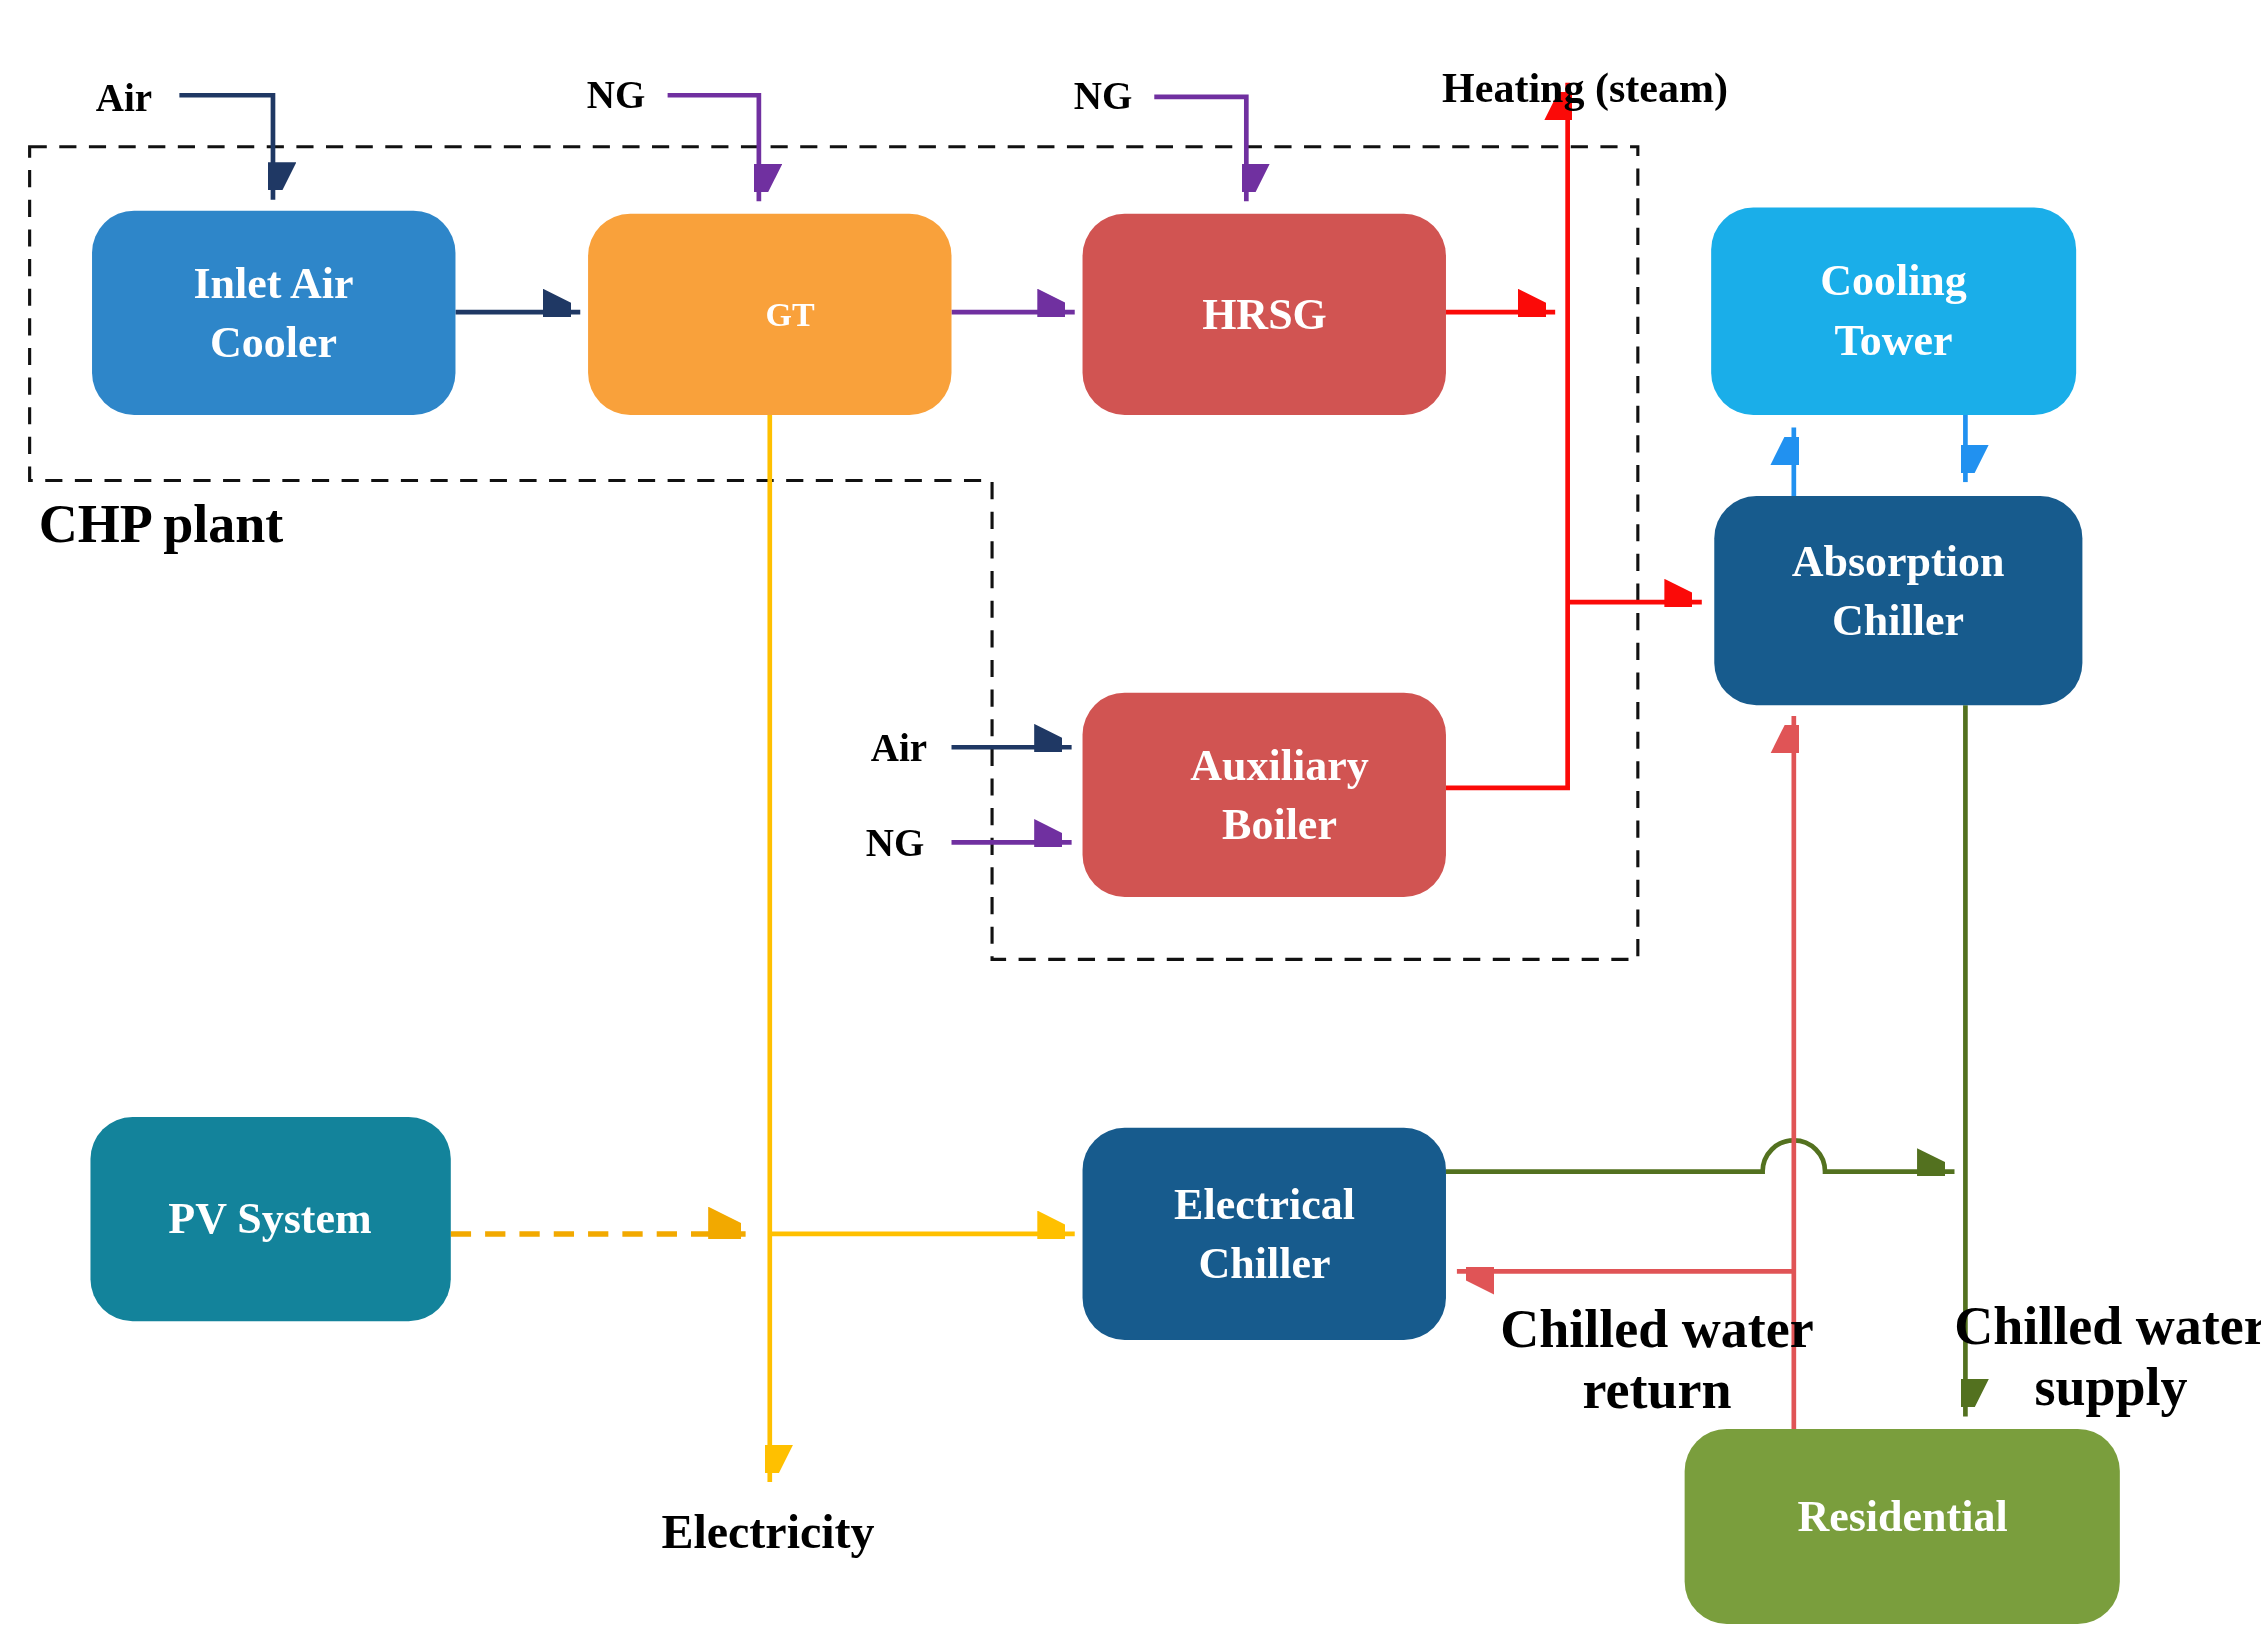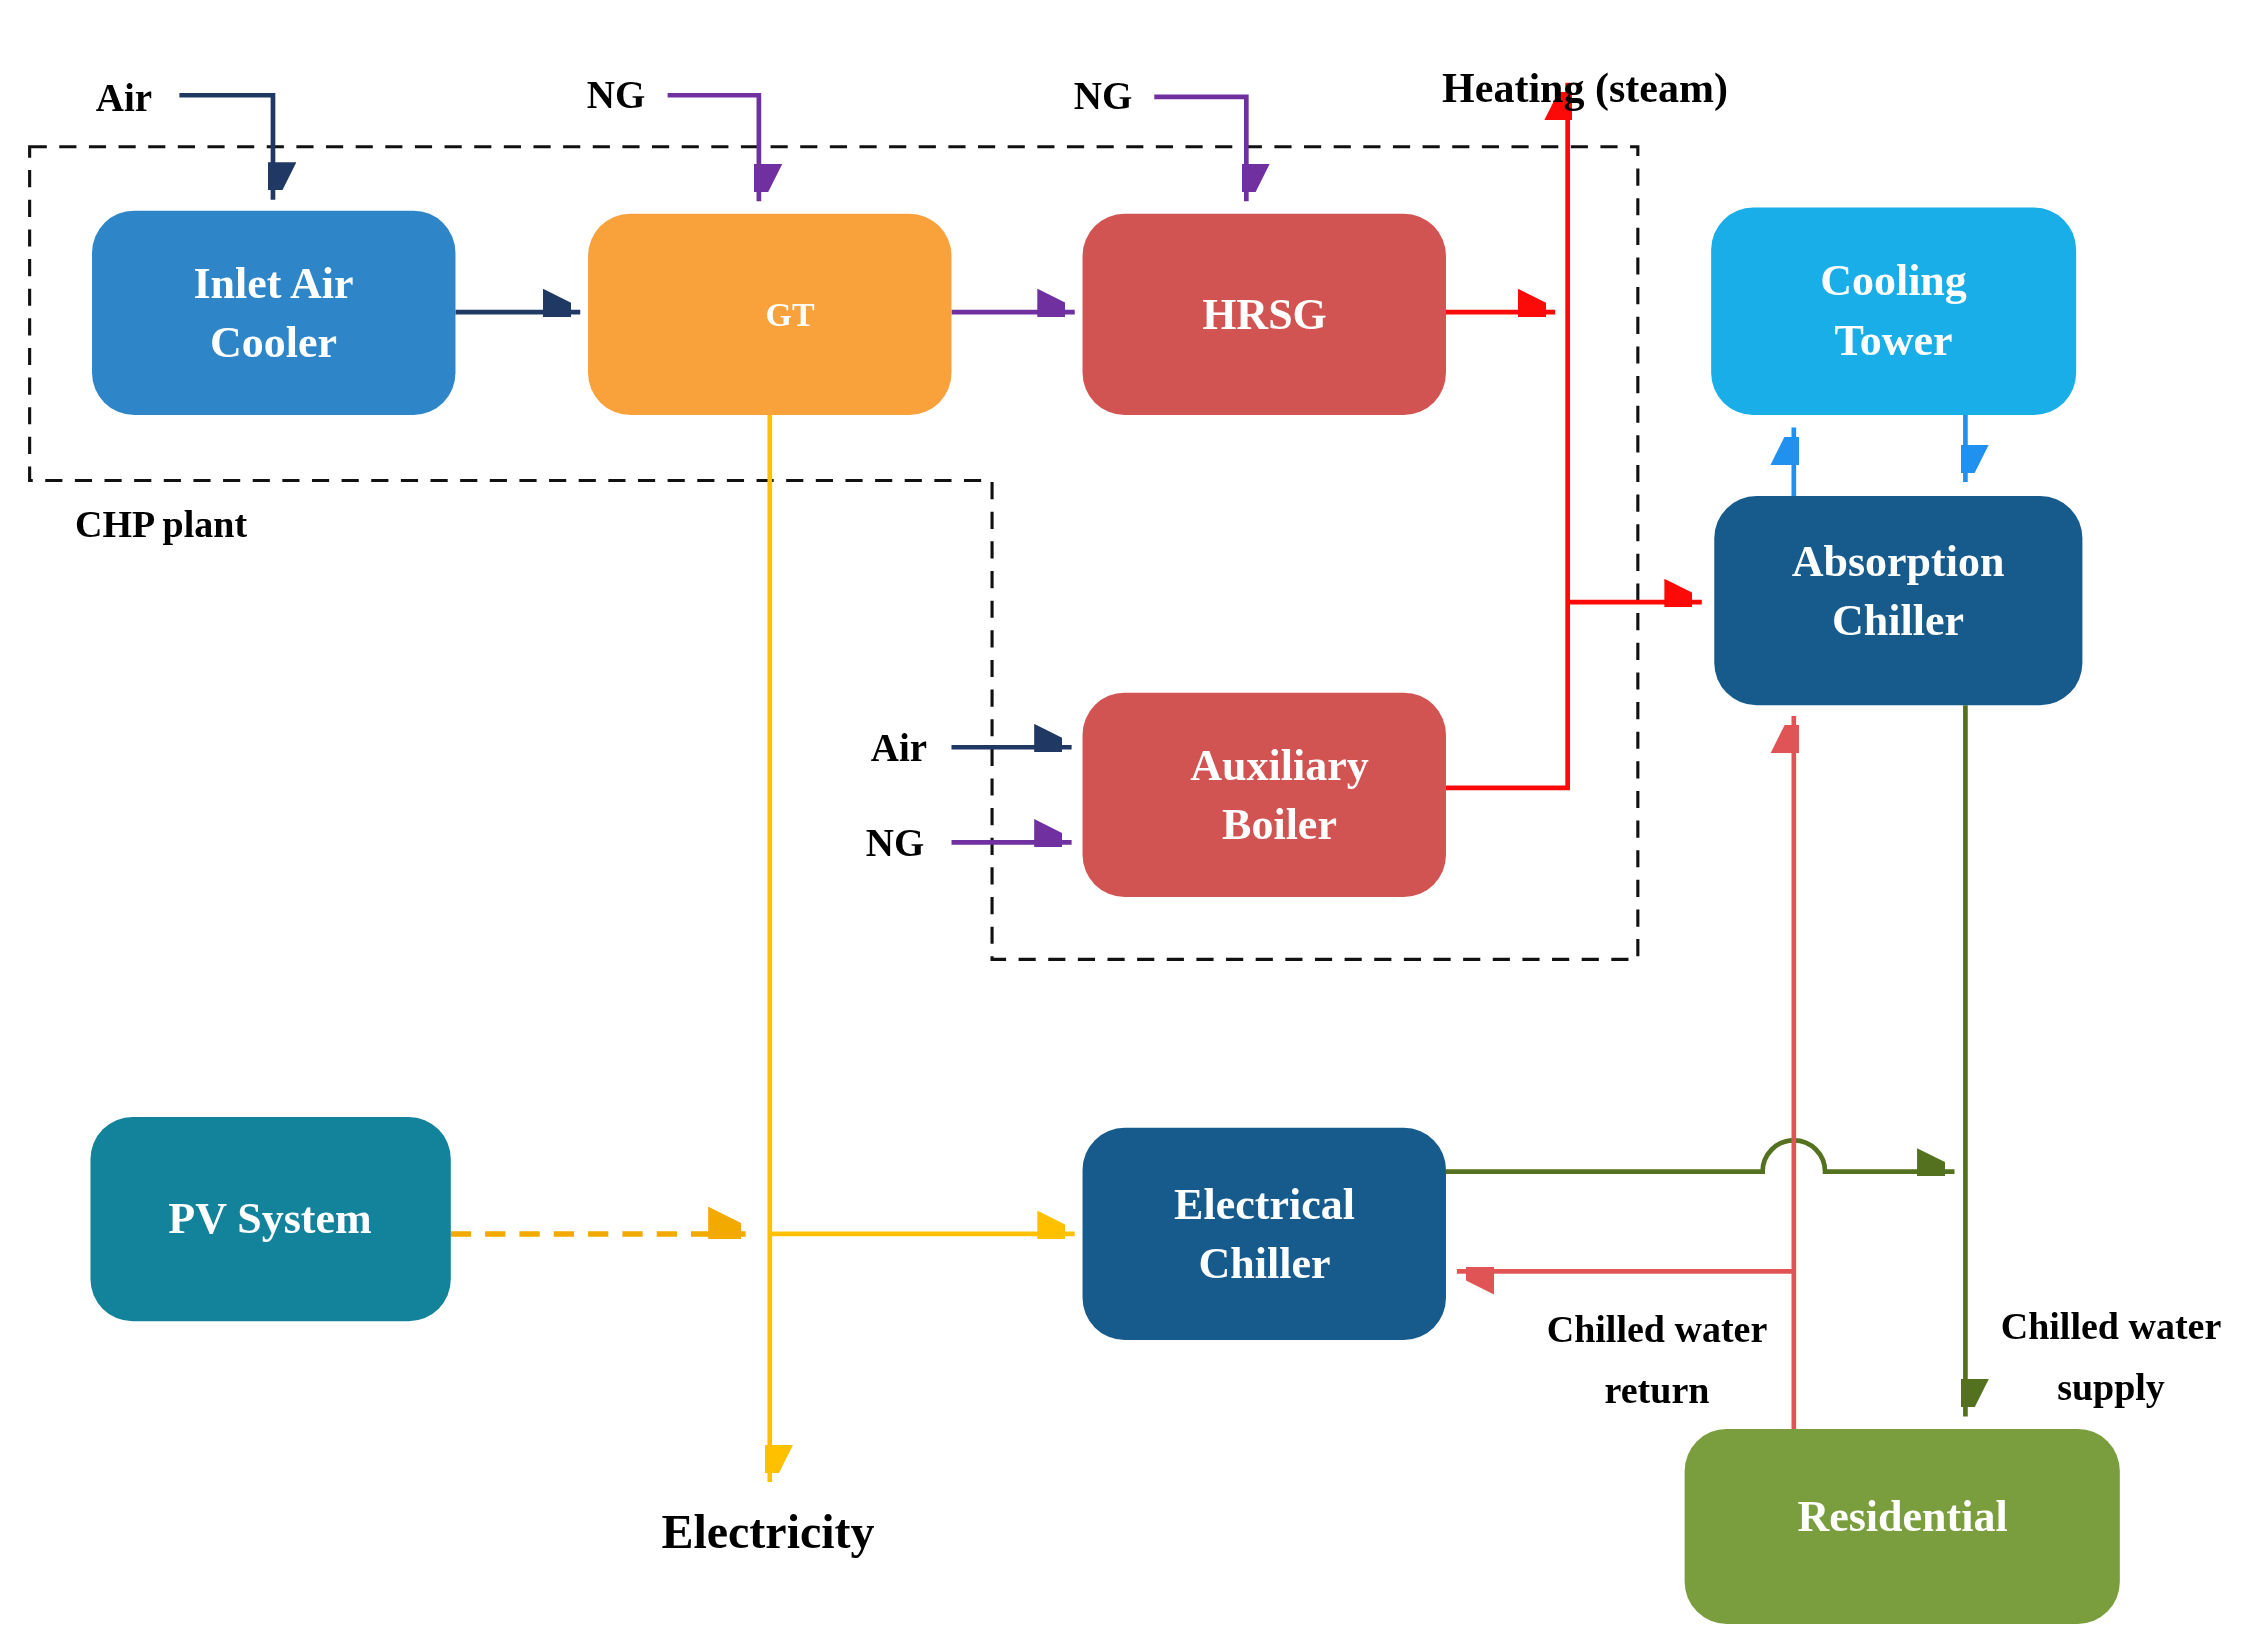--- a/index.html
+++ b/index.html
@@ -1,19 +1,19 @@
 <!DOCTYPE html>
 <html style="font-size:12.5px"><head>
 <meta charset="utf-8">
 <style>
   html,body{margin:0;padding:0;background:#ffffff;}
   .stage{position:relative;width:2261px;height:1631px;background:#ffffff;overflow:hidden;
          font-family:"Liberation Serif",serif;}
   svg.wires{position:absolute;left:0;top:0;width:2261px;height:1631px;}
-  .lbl{position:absolute;transform:translate(-50%,-50%);font-weight:bold;font-size:38px;
+  .lbl{position:absolute;transform:translate(-50%,-50%);font-weight:bold;font-size:54px;
        color:#000;white-space:nowrap;line-height:1;}
   .node-label{position:absolute;display:flex;flex-direction:column;align-items:center;
        justify-content:center;color:#ffffff;font-weight:bold;font-size:44px;line-height:1.35;
        text-align:center;}
   .node-label span{display:block;}
 </style>
 </head>
 <body>
 
 <div class="stage">

